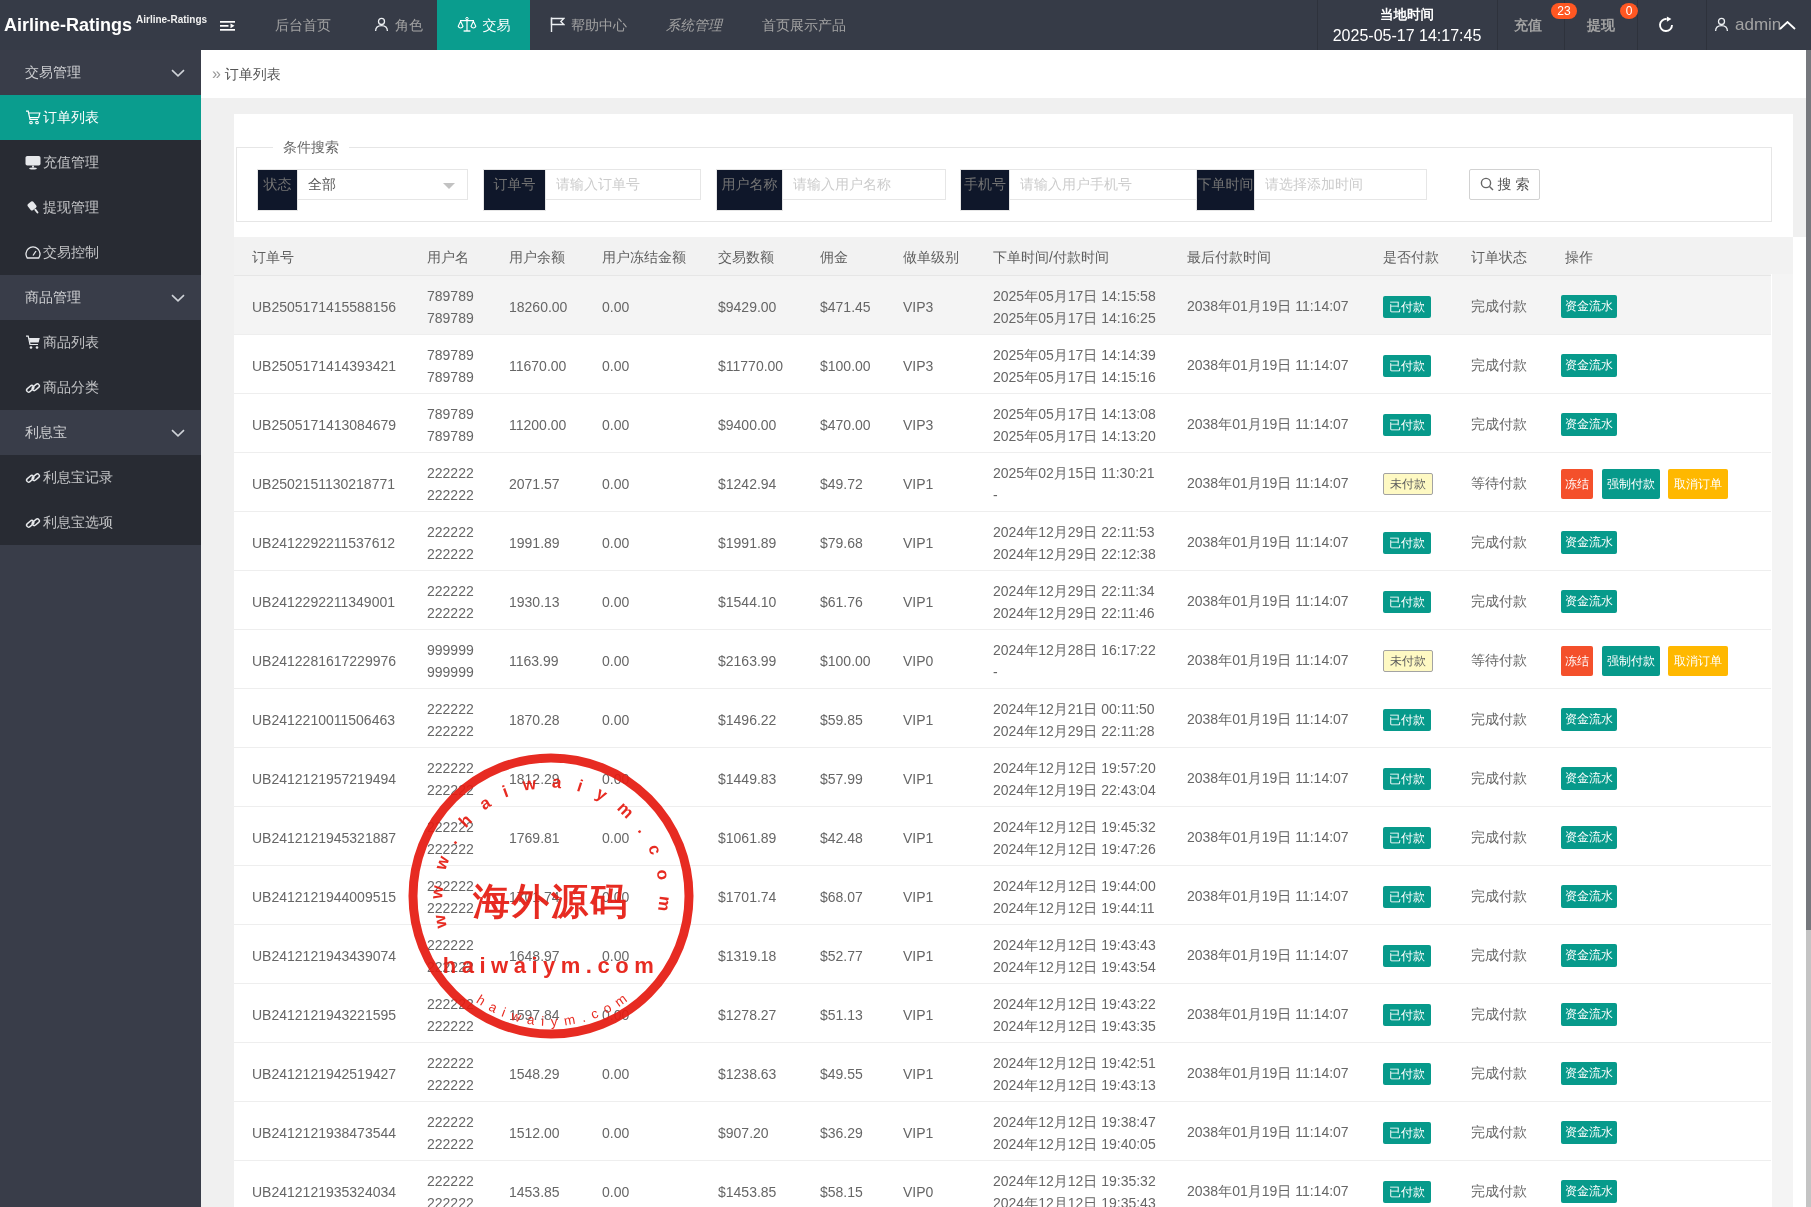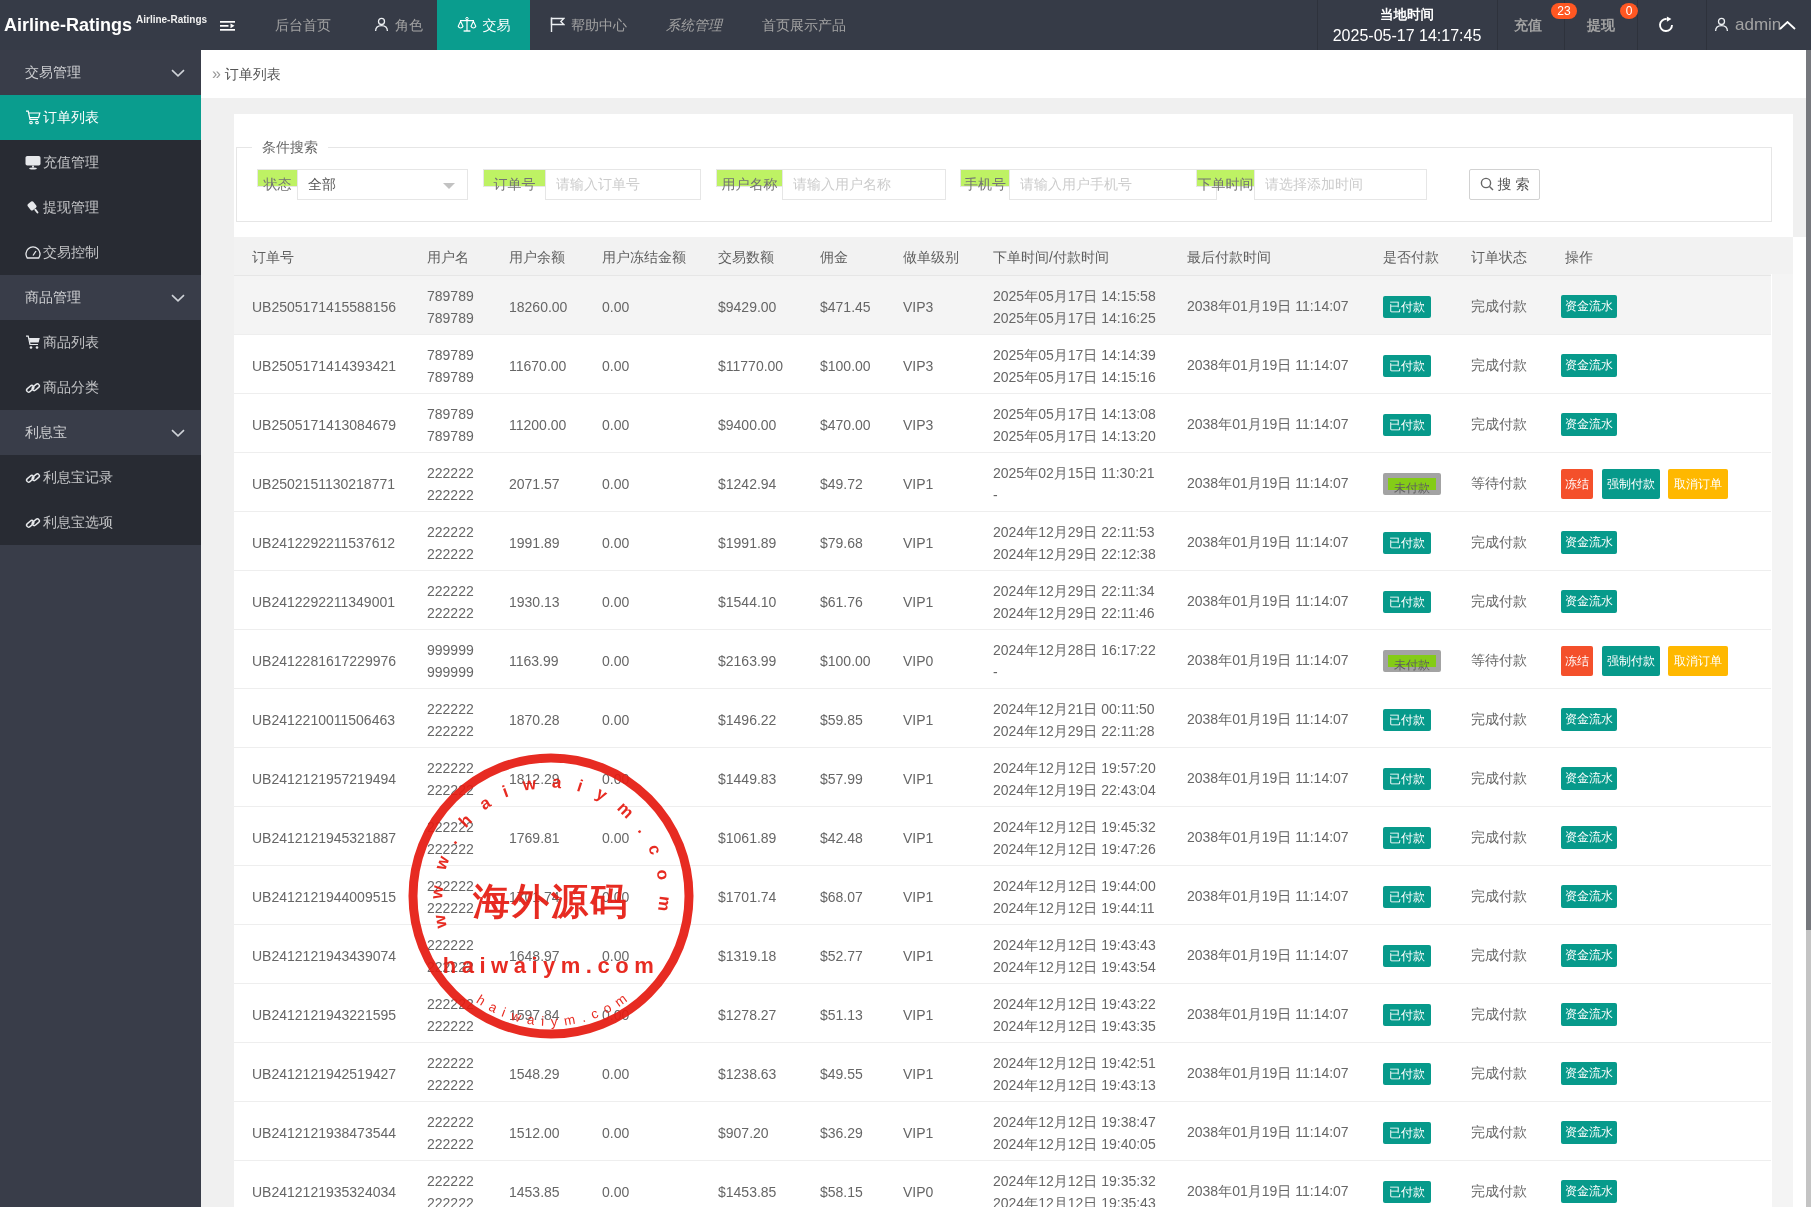--- a/index.html
+++ b/index.html
@@ -30,36 +30,36 @@
 #crumbbar .lt{color:#999;font-size:14px;}
 #content-bg{position:absolute;left:201px;top:98px;width:1605px;height:1109px;background:#f0f0f0;}
 #card{position:absolute;left:234px;top:114px;width:1559px;height:1093px;background:#fff;}
 #rightwhite{position:absolute;left:1793px;top:237px;width:13px;height:970px;background:#fff;}
 #scrollfill{position:absolute;left:1772px;top:237px;width:21px;height:970px;background:#f4f4f4;}
 
 #sbar{position:absolute;left:1806px;top:50px;width:5px;height:1157px;background:#c4c4c4;}
 #sthumb{position:absolute;left:1806px;top:50px;width:5px;height:880px;background:#76787d;}
 
 #fset{position:absolute;left:236px;top:147px;width:1536px;height:75px;border:1px solid #e6e6e6;}
-#legend{position:absolute;left:252px;top:138px;background:#fff;padding:0 10px;color:#666;font-size:14px;line-height:18px;}
-.fl{position:absolute;top:169px;height:18px;border:1px solid #e6e6e6;background:#bef264;color:#737373;text-align:center;line-height:29px;font-size:14px;}
+#legend{position:absolute;left:273px;top:138px;background:#fff;padding:0 10px;color:#666;font-size:14px;line-height:18px;}
+.fl{position:absolute;top:169px;height:42px;border:1px solid #e6e6e6;background:#0f172a;color:#737373;text-align:center;line-height:29px;font-size:14px;}
 .fi{position:absolute;top:169px;height:31px;border:1px solid #e6e6e6;background:#fff;line-height:29px;font-size:14px;padding-left:10px;color:#555;}
 .ph{color:#ccc;}
 #searchbtn{position:absolute;left:1437px;top:169px;width:71px;height:31px;border:1px solid #d2d2d2;background:#fff;color:#555;text-align:center;line-height:29px;font-size:14px;border-radius:2px;margin-left:32px;}
 
 #tbl{position:absolute;left:234px;top:237px;width:1537px;border-collapse:collapse;table-layout:fixed;color:#666;}
 #tbl th{background:#f2f2f2;height:38px;font-weight:normal;text-align:left;padding-top:5px;padding-left:15px;font-size:14px;color:#5f5f5f;border-bottom:1px solid #e6e6e6;}
 #tbl td{height:59px;padding-top:4px;padding-left:15px;border-bottom:1px solid #eee;font-size:14px;vertical-align:middle;}
 #tbl td.ops{padding-left:11px;}
 #tbl th:first-child,#tbl td:first-child{padding-left:18px;}
 #tbl tr.hov td{background:#f4f4f4;}
 .l2 div{line-height:22px;}
 .badge{display:inline-block;height:22px;line-height:22px;padding:0 6px;border-radius:2px;font-size:12px;}
 .bg-green{background:#079a8b;color:#fff;}
-.badge-plain{background:#84cc16;border:5px solid #a3a3a3;color:#5f5f5f;line-height:20px;}
+.badge-plain{background:#fef9c3;border:1px solid #a3a3a3;color:#5f5f5f;line-height:20px;}
 .abtn{display:inline-block;height:23px;line-height:23px;padding:0 4px;border-radius:2px;font-size:12px;margin-right:8px;}
 .ops .bg-red{background:#f4502b;color:#fff;height:30px;line-height:30px;padding:0 4px;}
 .ops .bg-orange{background:#ffb800;color:#fff;height:30px;line-height:30px;padding:0 6px;}
 .ops .frc{height:30px;line-height:30px;padding:0 5px;}
 .ops .bg-red{margin-right:9px;}
 svg{display:block;}
 .inlsvg{display:inline-block;vertical-align:middle;}
 </style>
 </head>
 <body>

